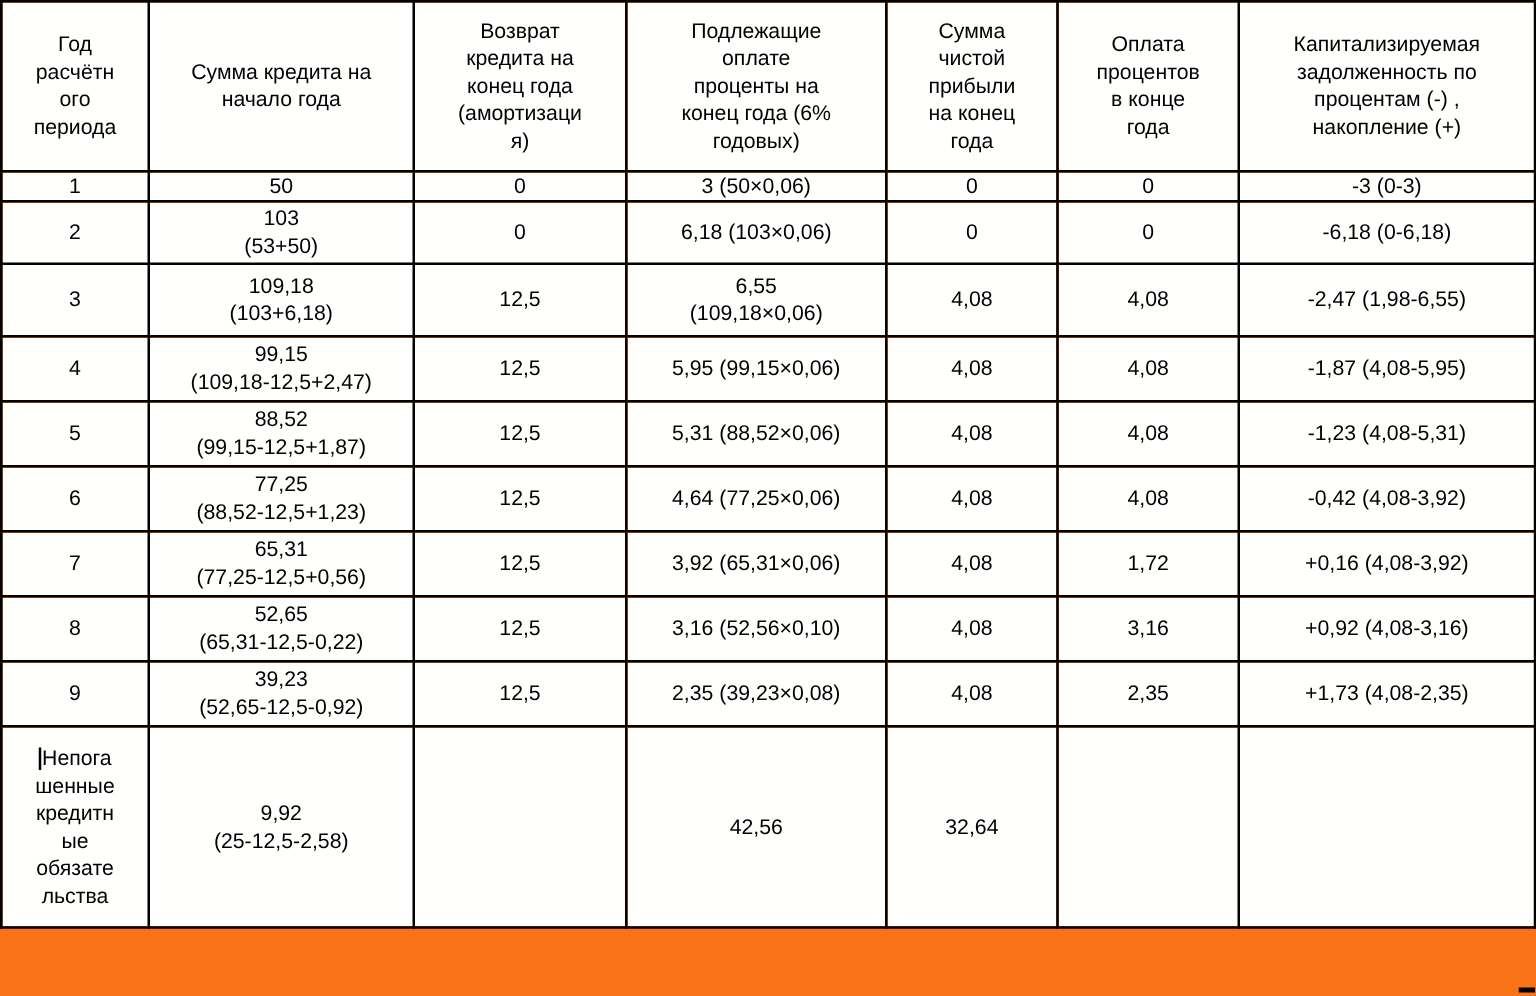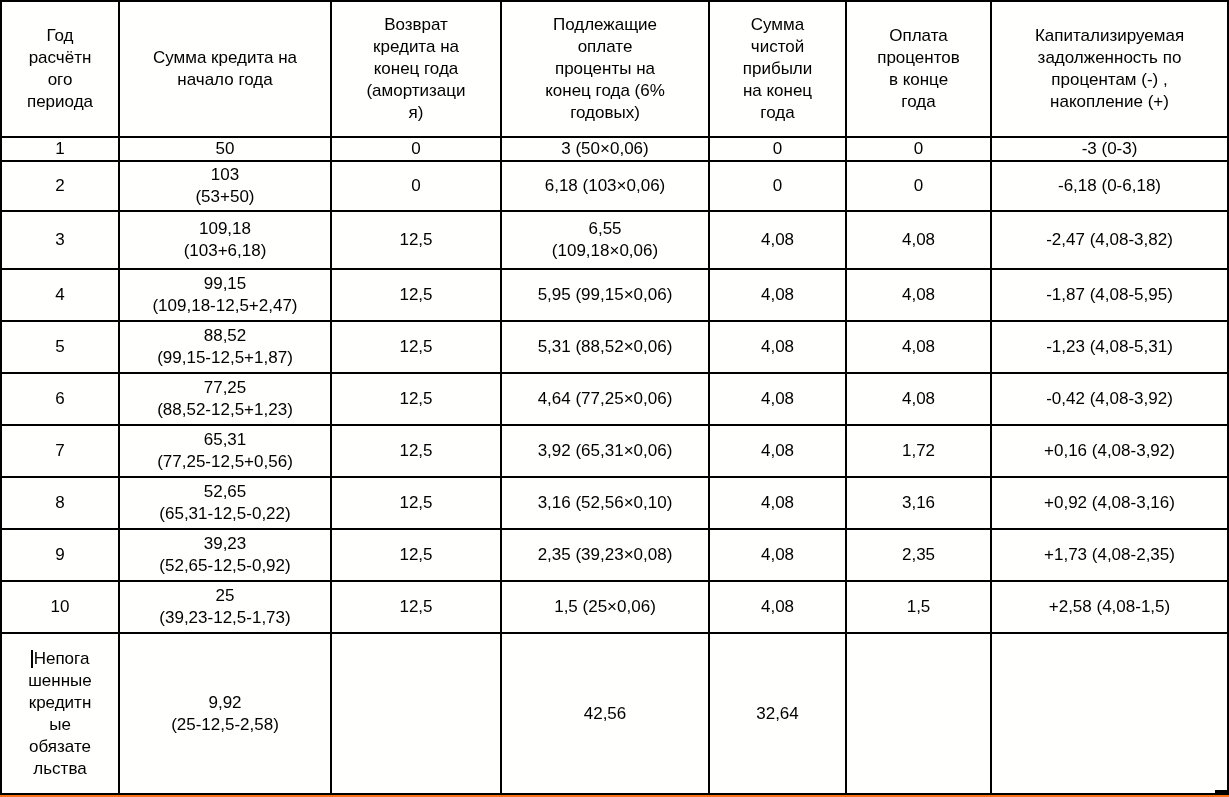--- a/index.html
+++ b/index.html
@@ -125,21 +125,21 @@
     </tr>
     <tr class="r-3">
       <td>3</td>
       <td>109,18
 (103+6,18)</td>
       <td>12,5</td>
       <td>6,55
 (109,18×0,06)</td>
       <td>4,08</td>
       <td>4,08</td>
-      <td>-2,47 (4,08-3,82)</td>
+      <td>-2,47 (1,98-6,55)</td>
     </tr>
     <tr class="r-4">
       <td>4</td>
       <td>99,15
 (109,18-12,5+2,47)</td>
       <td>12,5</td>
       <td>5,95 (99,15×0,06)</td>
       <td>4,08</td>
       <td>4,08</td>
       <td>-1,87 (4,08-5,95)</td>
@@ -186,30 +186,20 @@
     </tr>
     <tr class="r-9">
       <td>9</td>
       <td>39,23
 (52,65-12,5-0,92)</td>
       <td>12,5</td>
       <td>2,35 (39,23×0,08)</td>
       <td>4,08</td>
       <td>2,35</td>
       <td>+1,73 (4,08-2,35)</td>
-    </tr>
-    <tr class="r-10">
-      <td>10</td>
-      <td>25
-(39,23-12,5-1,73)</td>
-      <td>12,5</td>
-      <td>1,5 (25×0,06)</td>
-      <td>4,08</td>
-      <td>1,5</td>
-      <td>+2,58 (4,08-1,5)</td>
     </tr>
     <tr class="r-last">
       <td><span class="caret"></span><span>Непога
 шенные
 кредитн
 ые
 обязате
 льства</span></td>
       <td>9,92
 (25-12,5-2,58)</td>

